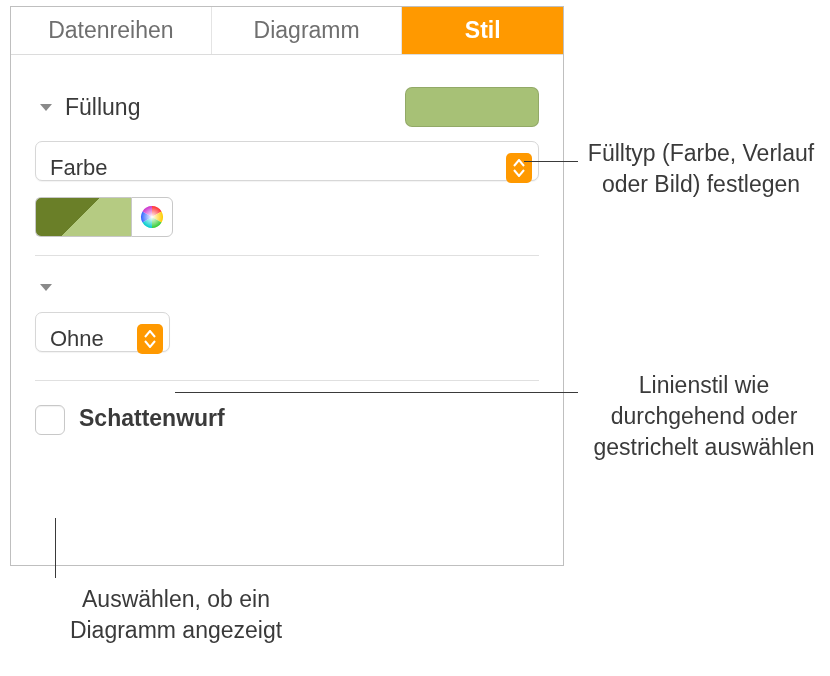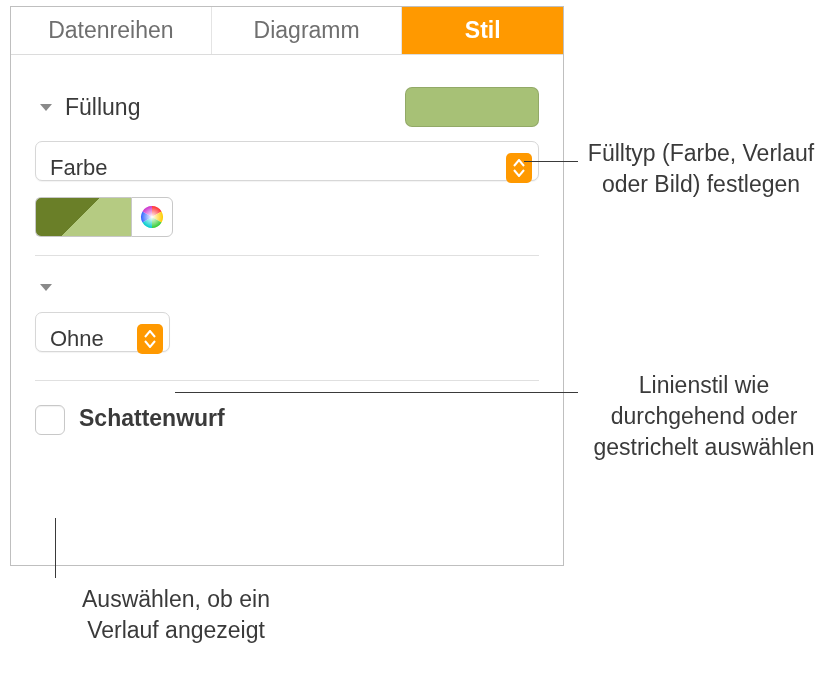--- a/index.html
+++ b/index.html
@@ -264,13 +264,13 @@
   </div>
 </div>
 
 <div class="callout-line" style="left:524px; top:161px; width:54px;"></div>
 <div class="callout" style="left:586px; top:138px; width:230px;">Fülltyp (Farbe, Verlauf oder Bild) festlegen</div>
 
 <div class="callout-line" style="left:175px; top:392px; width:403px;"></div>
 <div class="callout" style="left:586px; top:370px; width:236px;">Linienstil wie durchgehend oder gestrichelt auswählen</div>
 
 <div class="callout-line v" style="left:55px; top:518px; height:60px;"></div>
-<div class="callout" style="left:46px; top:584px; width:260px;">Auswählen, ob ein Verlauf angezeigt</div>
+<div class="callout" style="left:46px; top:584px; width:260px;">Auswählen, ob ein Diagramm angezeigt</div>
 
 </body></html>

